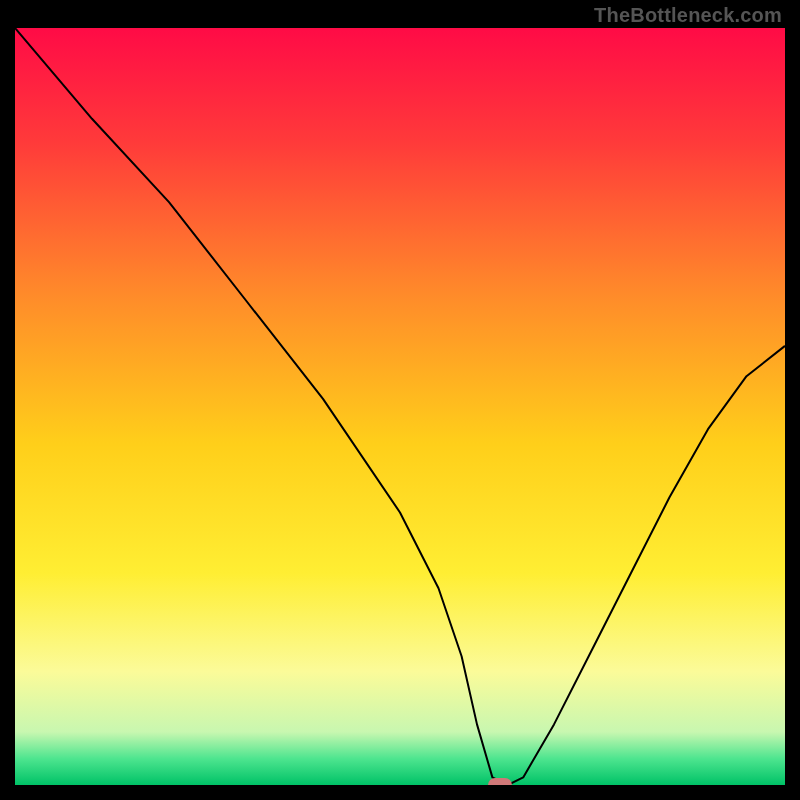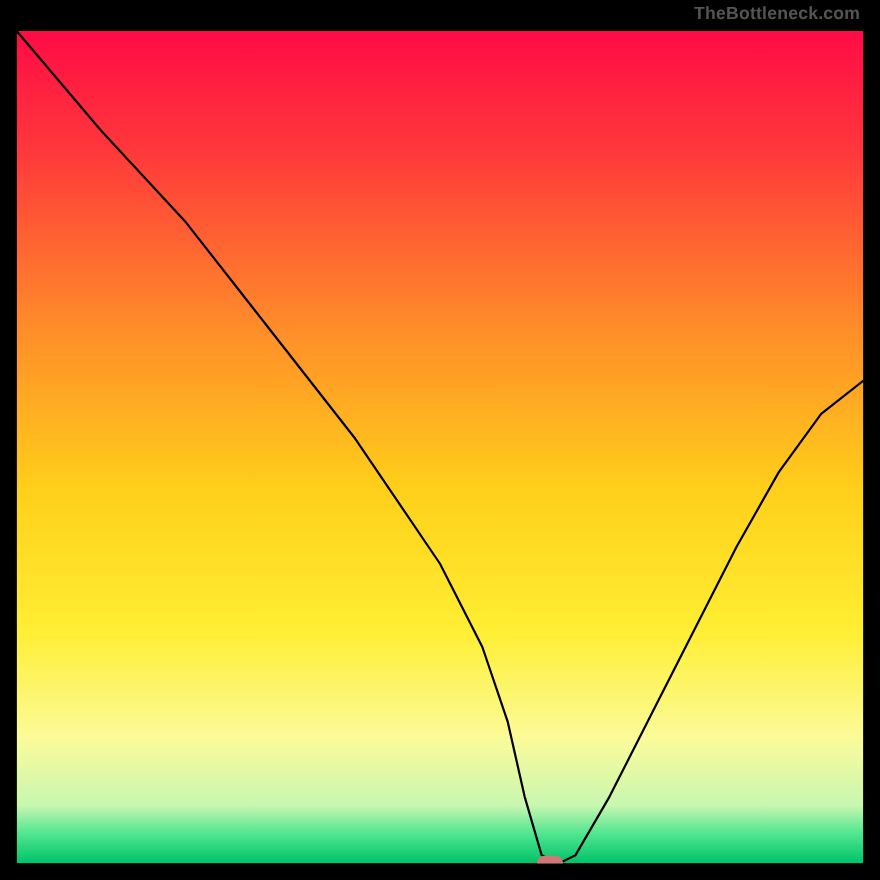--- a/index.html
+++ b/index.html
@@ -1,18 +1,18 @@
 <!DOCTYPE html>
 <html><head>
 <meta charset="utf-8">
 <style>
   html,body{margin:0;padding:0;width:800px;height:800px;background:#000;overflow:hidden;font-family:Arial,Helvetica,sans-serif}
   .frame{position:absolute;left:0;top:0;width:800px;height:800px;background:#000}
   .plot{position:absolute;left:15px;top:28px;width:770px;height:757px;overflow:hidden}
-  .credit{position:absolute;right:18px;top:4px;color:#555;font-size:16px;font-weight:600;letter-spacing:.2px}
+  .credit{position:absolute;right:18px;top:4px;color:#555;font-size:20px;font-weight:600;letter-spacing:.2px}
   svg{display:block}
   .marker{position:absolute;width:24px;height:14px;background:#d07878;border-radius:7px;transform:translate(-50%,-50%)}
 </style>
 </head>
 <body>
 
 <div class="frame">
   <div class="credit">TheBottleneck.com</div>
   <div class="plot">
     <svg id="plot-svg" width="770" height="757" viewBox="0 0 770 757">

